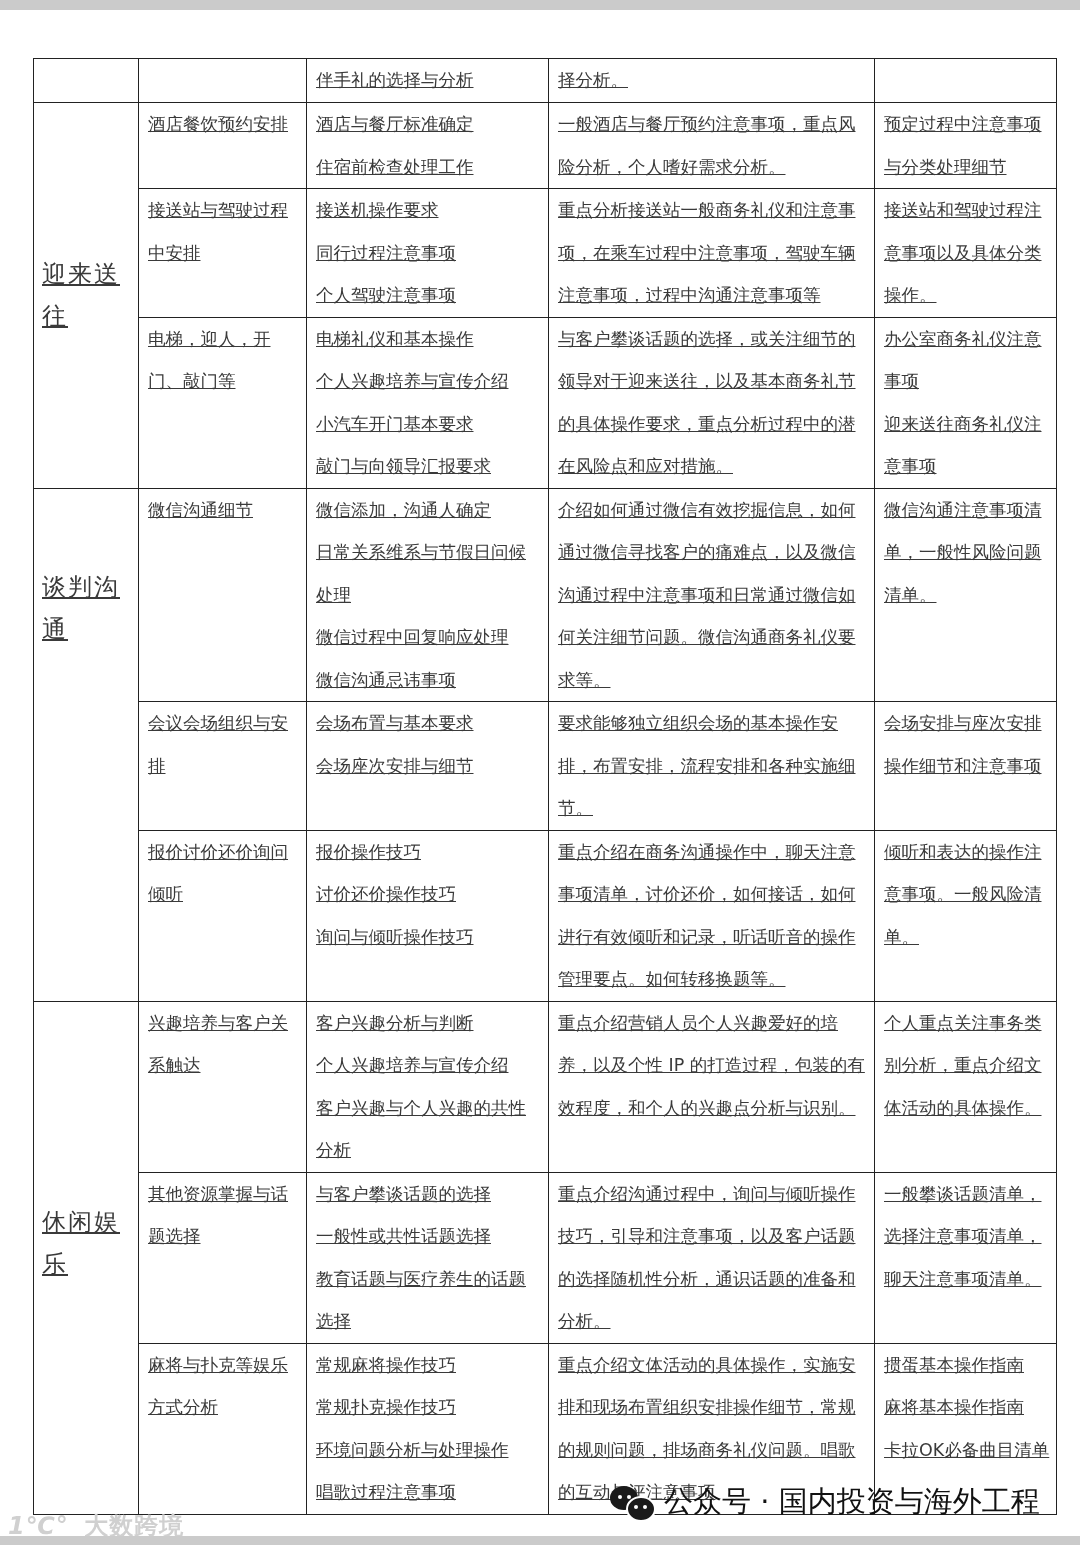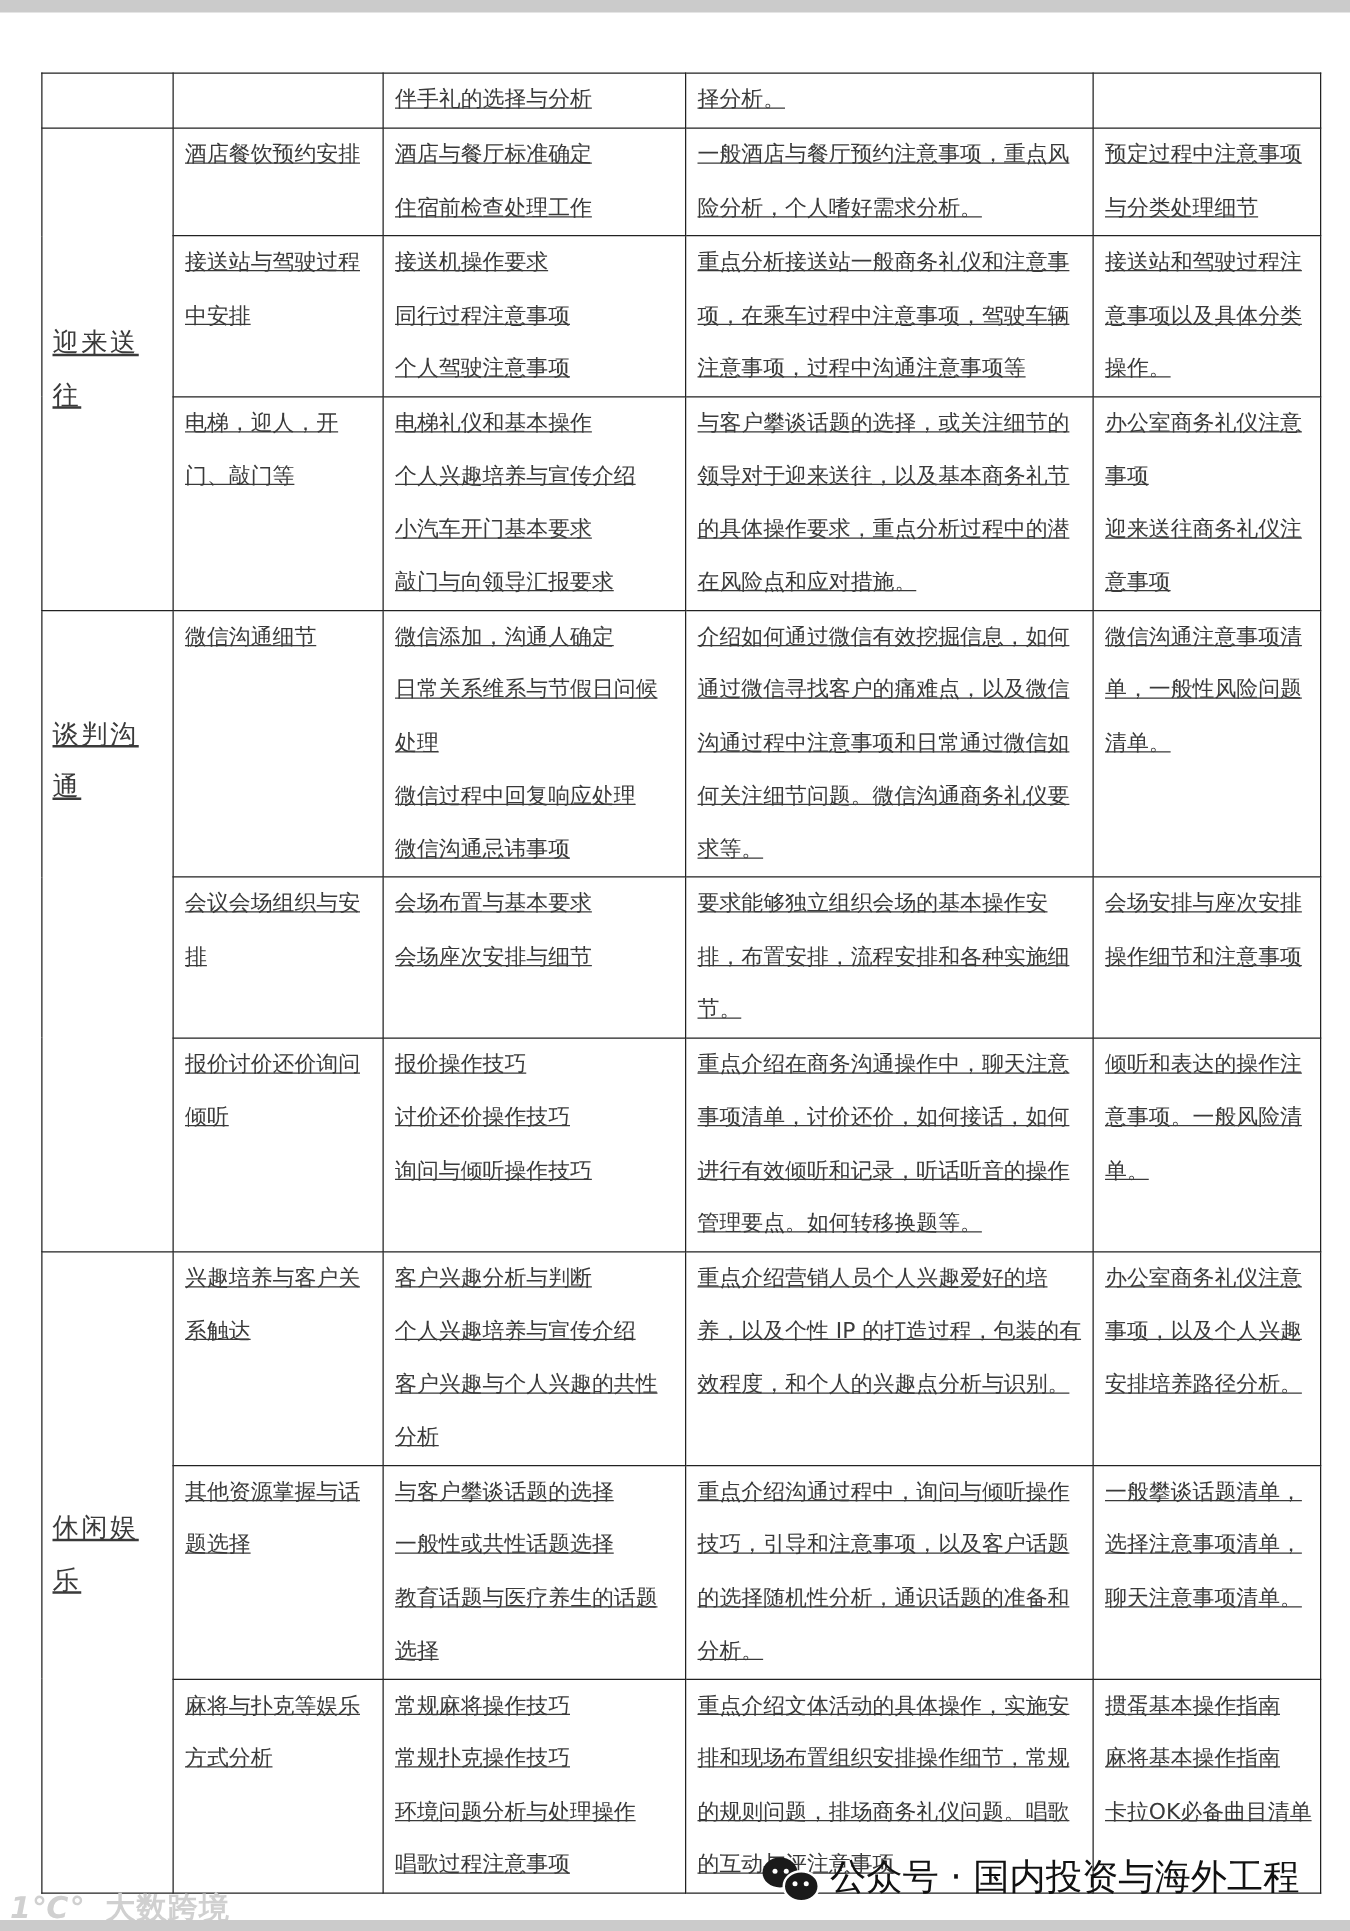--- a/index.html
+++ b/index.html
@@ -12,21 +12,21 @@
   table.doc {
     position: absolute; left: 33px; top: 58px; width: 1023px;
     border-collapse: collapse; table-layout: fixed;
   }
   table.doc td {
     border: 1.5px solid #222222; vertical-align: top;
     padding: 0 6px 0 9px; font-size: 17.5px; line-height: 42.5px; color: #3a3a3a;
     word-break: break-all;
     text-decoration: underline;
   }
-  table.doc td.cat { vertical-align: middle; padding-left: 8px; letter-spacing: 2px; font-size: 21px; }
+  table.doc td.cat { vertical-align: middle; padding-left: 8px; letter-spacing: 2px; font-size: 24px; }
   table.doc td.cat.bottom { vertical-align: bottom; padding-bottom: 228px; margin-top: 40px; }
   table.doc td.cat.mid-low { vertical-align: top; padding-top: 77px; }
   .line { display: block; }
   .wm-left {
     position: absolute; left: 8px; top: 1510px; font-size: 24px; color: #d0d0d0; letter-spacing: 1px;
     font-weight: bold;
   }
   .wm-left .logo { font-style: italic; margin-right: 6px; }
   .wm-right {
     position: absolute; left: 610px; top: 1482px; height: 40px; display: flex; align-items: center;
@@ -129,21 +129,21 @@
     </tr>
     <tr style="height:171px">
       <td class="cat bottom" rowspan="3">休闲娱乐</td>
       <td>兴趣培养与客户关系触达</td>
       <td>
         <span class="line">客户兴趣分析与判断</span>
         <span class="line">个人兴趣培养与宣传介绍</span>
         <span class="line">客户兴趣与个人兴趣的共性分析</span>
       </td>
       <td>重点介绍营销人员个人兴趣爱好的培养，以及个性 IP 的打造过程，包装的有效程度，和个人的兴趣点分析与识别。</td>
-      <td>办公室商务礼仪注意事项，以及个人兴趣安排培养路径分析。</td>
+      <td>个人重点关注事务类别分析，重点介绍文体活动的具体操作。</td>
     </tr>
     <tr style="height:171px">
       <td>其他资源掌握与话题选择</td>
       <td>
         <span class="line">与客户攀谈话题的选择</span>
         <span class="line">一般性或共性话题选择</span>
         <span class="line">教育话题与医疗养生的话题选择</span>
       </td>
       <td>重点介绍沟通过程中，询问与倾听操作技巧，引导和注意事项，以及客户话题的选择随机性分析，通识话题的准备和分析。</td>
       <td>

